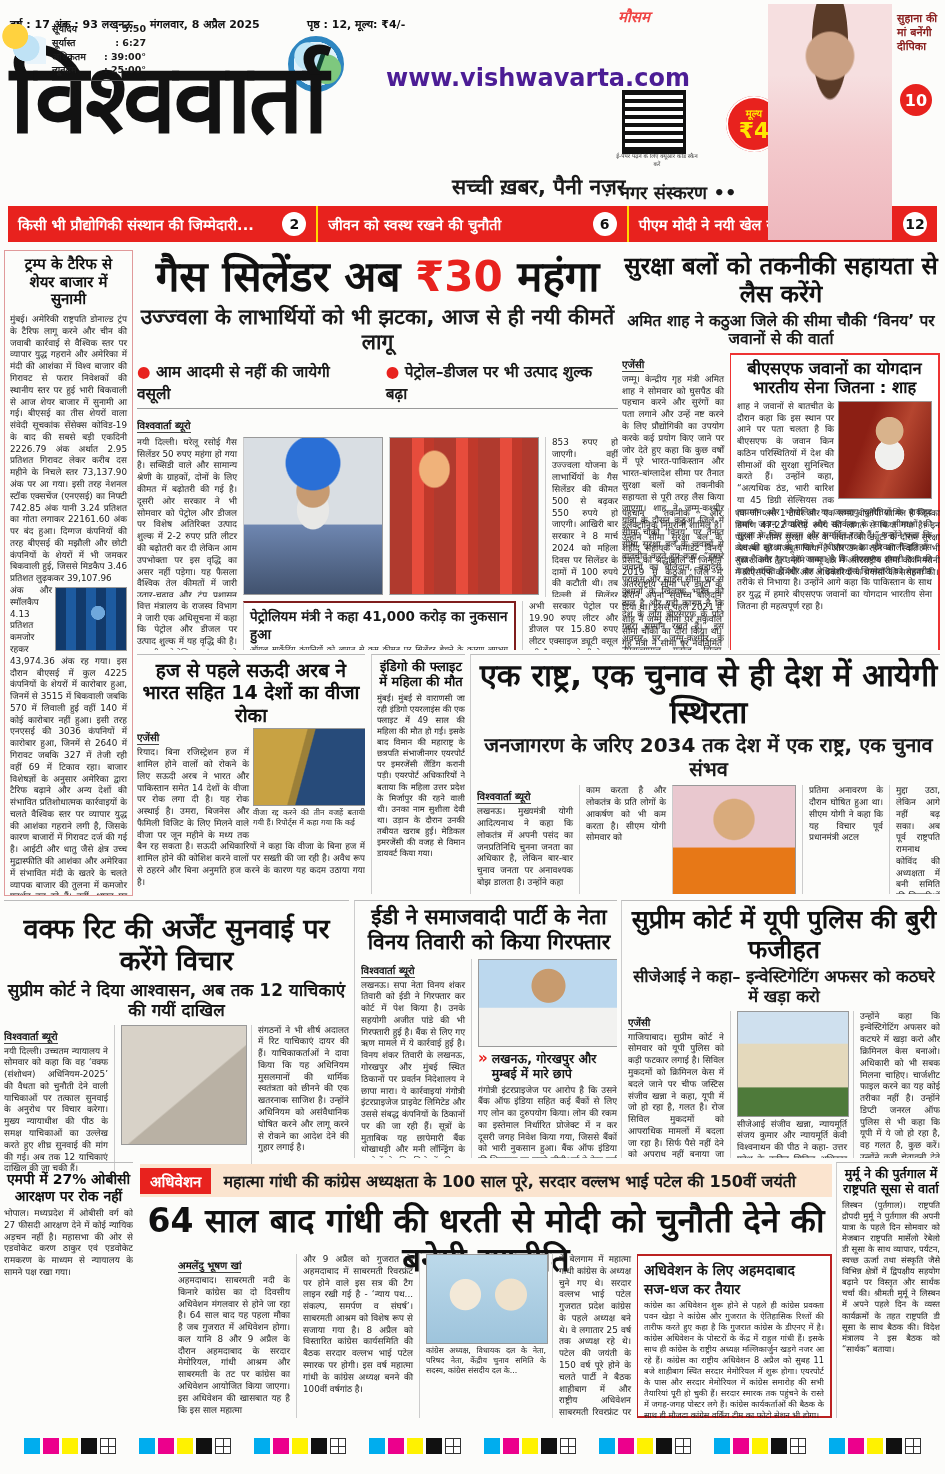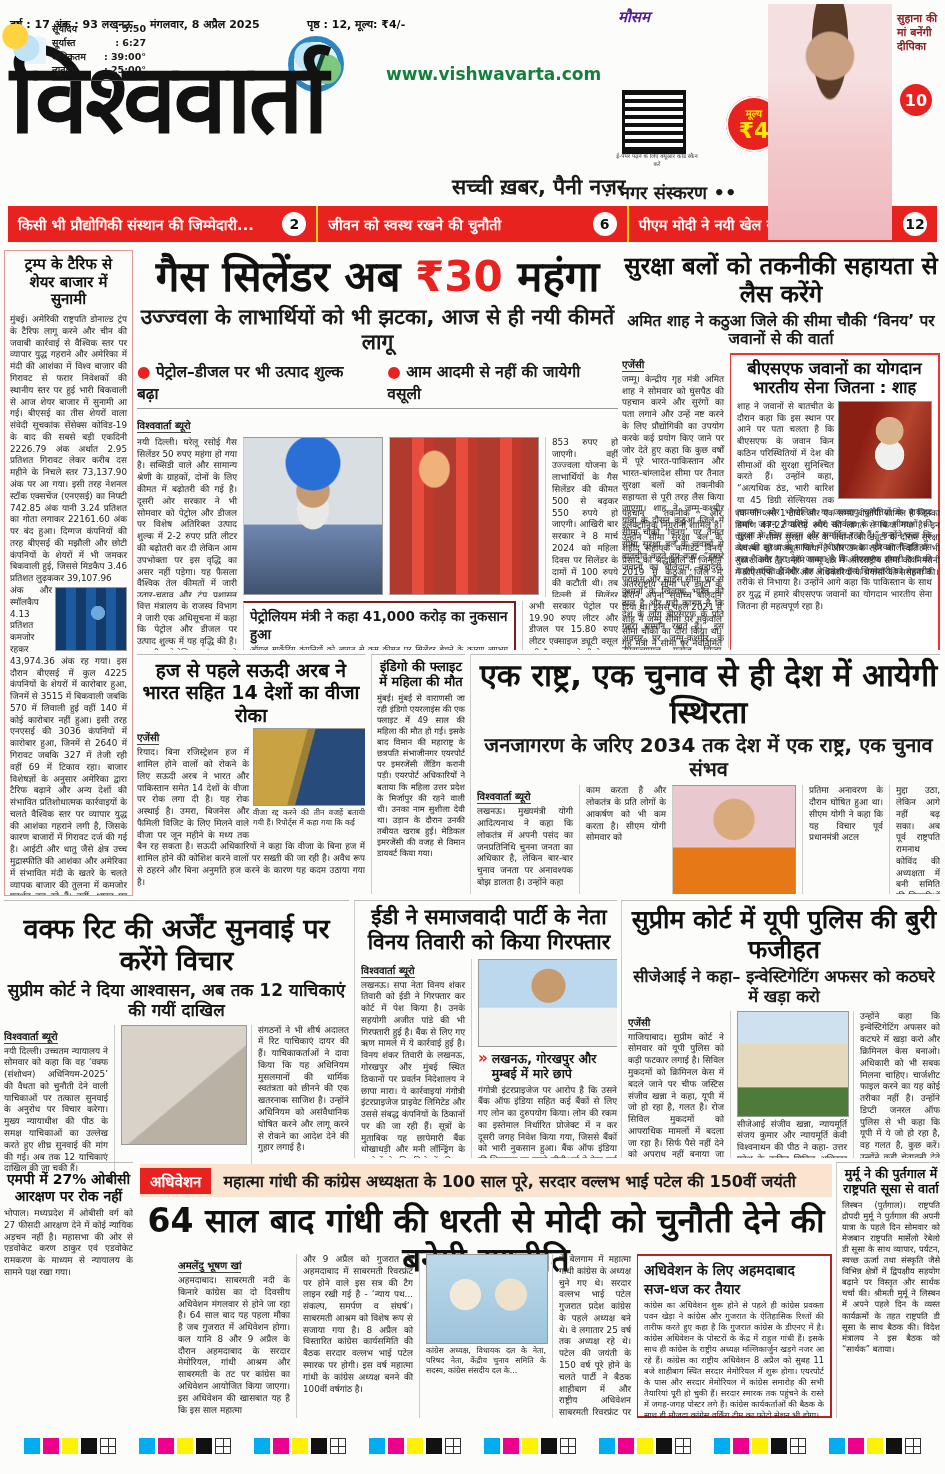--- a/index.html
+++ b/index.html
@@ -7,26 +7,26 @@
         font-family:"DejaVu Sans","Liberation Sans",sans-serif;color:#1a1a1a;overflow:hidden;}
   
   .issue{position:absolute;top:16px;font-size:11px;font-weight:bold;color:#111;}
   .issue.l{left:10px}.issue.d{left:150px}.issue.p{left:307px}
   .logo{position:absolute;top:36px;left:288px;width:52px;height:52px;border-radius:50%;
         background:radial-gradient(circle at 35% 35%,#bfe6f7 0 28%,transparent 30%),
                    radial-gradient(circle at 70% 60%,#7ec87e 0 30%,transparent 32%),
                    radial-gradient(circle,#dff1fb 0 60%,#2e86c1 61%);
         border:2px solid #2e86c1;display:flex;align-items:center;justify-content:center;
         font-weight:bold;color:#143;font-size:26px;}
-  .website{position:absolute;top:64px;left:386px;color:#15803d;font-weight:bold;font-size:17px;}
+  .website{position:absolute;top:64px;left:386px;color:#4c1d95;font-weight:bold;font-size:24px;}
   .mast-title{position:absolute;top:44px;left:10px;width:600px;font-size:96px;line-height:1.15;
         font-weight:800;color:#121212;letter-spacing:-3px;white-space:nowrap;}
   .tagline{position:absolute;top:172px;left:452px;font-size:21px;font-weight:bold;}
   .weather{position:absolute;top:6px;left:618px;width:146px;}
-  .weather .wt{color:#4c1d95;font-weight:bold;font-style:italic;font-size:15px;}
+  .weather .wt{color:#ef4444;font-weight:bold;font-style:italic;font-size:15px;}
   .wicon{position:absolute;top:24px;left:2px;width:44px;height:40px;
         background:radial-gradient(circle at 30% 30%,#ffd23f 0 30%,transparent 32%),
                    radial-gradient(circle at 55% 60%,#bfe2f5 0 38%,transparent 40%),
                    radial-gradient(circle at 80% 70%,#e8f4fb 0 34%,transparent 36%);}
   .wrows{position:absolute;top:22px;left:52px;width:94px;border-bottom:1px solid #555;padding-bottom:3px;}
   .wrow{display:flex;justify-content:space-between;font-size:9.5px;font-weight:bold;line-height:1.45;}
   .qr{position:absolute;top:90px;left:622px;width:58px;height:58px;border:3px solid #111;background:
       repeating-linear-gradient(0deg,#111 0 4px,#fff 4px 8px),
       repeating-linear-gradient(90deg,#111 0 4px,rgba(255,255,255,.82) 4px 8px);}
   .qrcap{position:absolute;top:152px;left:614px;width:86px;font-size:5.8px;text-align:center;color:#333;}
@@ -166,22 +166,22 @@
     <div class="bt">मुंबई। अमेरिकी राष्ट्रपति डोनाल्ड ट्रंप के टैरिफ लागू करने और चीन की जवाबी कार्रवाई से वैश्विक स्तर पर व्यापार युद्ध गहराने और अमेरिका में मंदी की आशंका में विश्व बाजार की गिरावट से फरार निवेशकों की स्थानीय स्तर पर हुई भारी बिकवाली से आज शेयर बाजार में सुनामी आ गई। बीएसई का तीस शेयरों वाला संवेदी सूचकांक सेंसेक्स कोविड-19 के बाद की सबसे बड़ी एकदिनी 2226.79 अंक अर्थात 2.95 प्रतिशत गिरावट लेकर करीब दस महीने के निचले स्तर 73,137.90 अंक पर आ गया। इसी तरह नेशनल स्टॉक एक्सचेंज (एनएसई) का निफ्टी 742.85 अंक यानी 3.24 प्रतिशत का गोता लगाकर 22161.60 अंक पर बंद हुआ। दिग्गज कंपनियों की तरह बीएसई की मझौली और छोटी कंपनियों के शेयरों में भी जमकर बिकवाली हुई, जिससे मिडकैप 3.46 प्रतिशत लुढ़ककर 39,107.96</div>
     <div class="ph ph-stock" style="width:70px;height:62px;float:right;margin:2px 0 2px 3px;"></div>
     <div class="bt">अंक और स्मॉलकैप 4.13 प्रतिशत कमजोर रहकर 43,974.36 अंक रह गया। इस दौरान बीएसई में कुल 4225 कंपनियों के शेयरों में कारोबार हुआ, जिनमें से 3515 में बिकवाली जबकि 570 में लिवाली हुई वहीं 140 में कोई कारोबार नहीं हुआ। इसी तरह एनएसई की 3036 कंपनियों में कारोबार हुआ, जिनमें से 2640 में गिरावट जबकि 327 में तेजी रही वहीं 69 में टिकाव रहा। बाजार विशेषज्ञों के अनुसार अमेरिका द्वारा टैरिफ बढ़ाने और अन्य देशों की संभावित प्रतिशोधात्मक कार्रवाइयों के चलते वैश्विक स्तर पर व्यापार युद्ध की आशंका गहराने लगी है, जिसके कारण बाजारों में गिरावट दर्ज की गई है। आईटी और धातु जैसे क्षेत्र उच्च मुद्रास्फीति की आशंका और अमेरिका में संभावित मंदी के खतरे के चलते व्यापक बाजार की तुलना में कमजोर प्रदर्शन कर रहे हैं। वहीं, भारत पर इसका समग्र प्रभाव अन्य देशों की तुलना में अपेक्षाकृत सीमित रह सकता है, फिर भी निवेशकों को सतर्कता बरतने की सलाह दी जाती है।</div>
 
   </div>
 
   <div class="sect" style="left:137px;top:252px;width:481px;height:398px;">
     <div class="hl" style="font-size:42px;white-space:nowrap;"><span>गैस सिलेंडर अब </span><span style="color:#e8221e">₹30</span><span> महंगा</span></div>
     <div class="sub" style="font-size:21px;margin-top:3px;">उज्ज्वला के लाभार्थियों को भी झटका, आज से ही नयी कीमतें लागू</div>
     <div style="display:flex;justify-content:center;gap:18px;margin:5px 0;border-bottom:1px solid #999;padding-bottom:4px;">
+      <span style="font-size:15.5px;font-weight:bold;"><span style="color:#e8221e">●</span> <span>आम आदमी से नहीं की जायेगी वसूली</span></span>
       <span style="font-size:15.5px;font-weight:bold;"><span style="color:#e8221e">●</span> <span>पेट्रोल–डीजल पर भी उत्पाद शुल्क बढ़ा</span></span>
-      <span style="font-size:15.5px;font-weight:bold;"><span style="color:#e8221e">●</span> <span>आम आदमी से नहीं की जायेगी वसूली</span></span>
     </div>
     <div class="byline">विश्ववार्ता ब्यूरो</div>
     <div class="cols" style="height:160px;overflow:hidden;margin-top:2px;">
       <div class="bt" style="width:100px;">नयी दिल्ली। घरेलू रसोई गैस सिलेंडर 50 रुपए महंगा हो गया है। सब्सिडी वाले और सामान्य श्रेणी के ग्राहकों, दोनों के लिए कीमत में बढ़ोतरी की गई है। दूसरी ओर सरकार ने भी सोमवार को पेट्रोल और डीजल पर विशेष अतिरिक्त उत्पाद शुल्क में 2-2 रुपए प्रति लीटर की बढ़ोतरी कर दी लेकिन आम उपभोक्ता पर इस वृद्धि का असर नहीं पड़ेगा। यह फैसला वैश्विक तेल कीमतों में जारी उतार-चढ़ाव और ट्रंप प्रशासन की ओर से जवाबी टैरिफ के एलान के बाद लिया गया है। पेट्रोल-डीजल की नयी कीमतें 8 अप्रैल से लागू होंगी।</div>
       <div class="ph ph-minister" style="width:132px;height:156px;"></div>
       <div class="ph ph-cyl" style="width:142px;height:156px;"></div>
       <div class="bt" style="flex:1;">853 रुपए हो जाएगी। वहीं उज्ज्वला योजना के लाभार्थियों के गैस सिलेंडर की कीमत 500 से बढ़कर 550 रुपये हो जाएगी। आखिरी बार सरकार ने 8 मार्च 2024 को महिला दिवस पर सिलेंडर के दामों में 100 रुपये की कटौती थी। तब दिल्ली में सिलेंडर 903 रुपए का था।</div>
     </div>
     <div class="cols" style="height:112px;overflow:hidden;margin-top:4px;">
       <div class="bt" style="width:100px;">वित्त मंत्रालय के राजस्व विभाग ने जारी एक अधिसूचना में कहा कि पेट्रोल और डीजल पर उत्पाद शुल्क में यह वृद्धि की है। इस बीच पेट्रोलियम मंत्रालय ने एक्स पर कहा कि तेल विपणन कंपनियां इस वृद्धि के बोझ को उपभोक्ता पर नहीं डालेंगी।</div>

